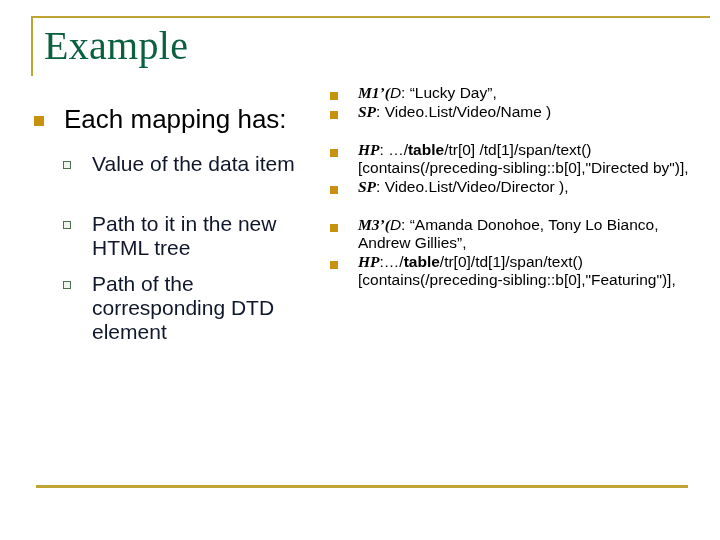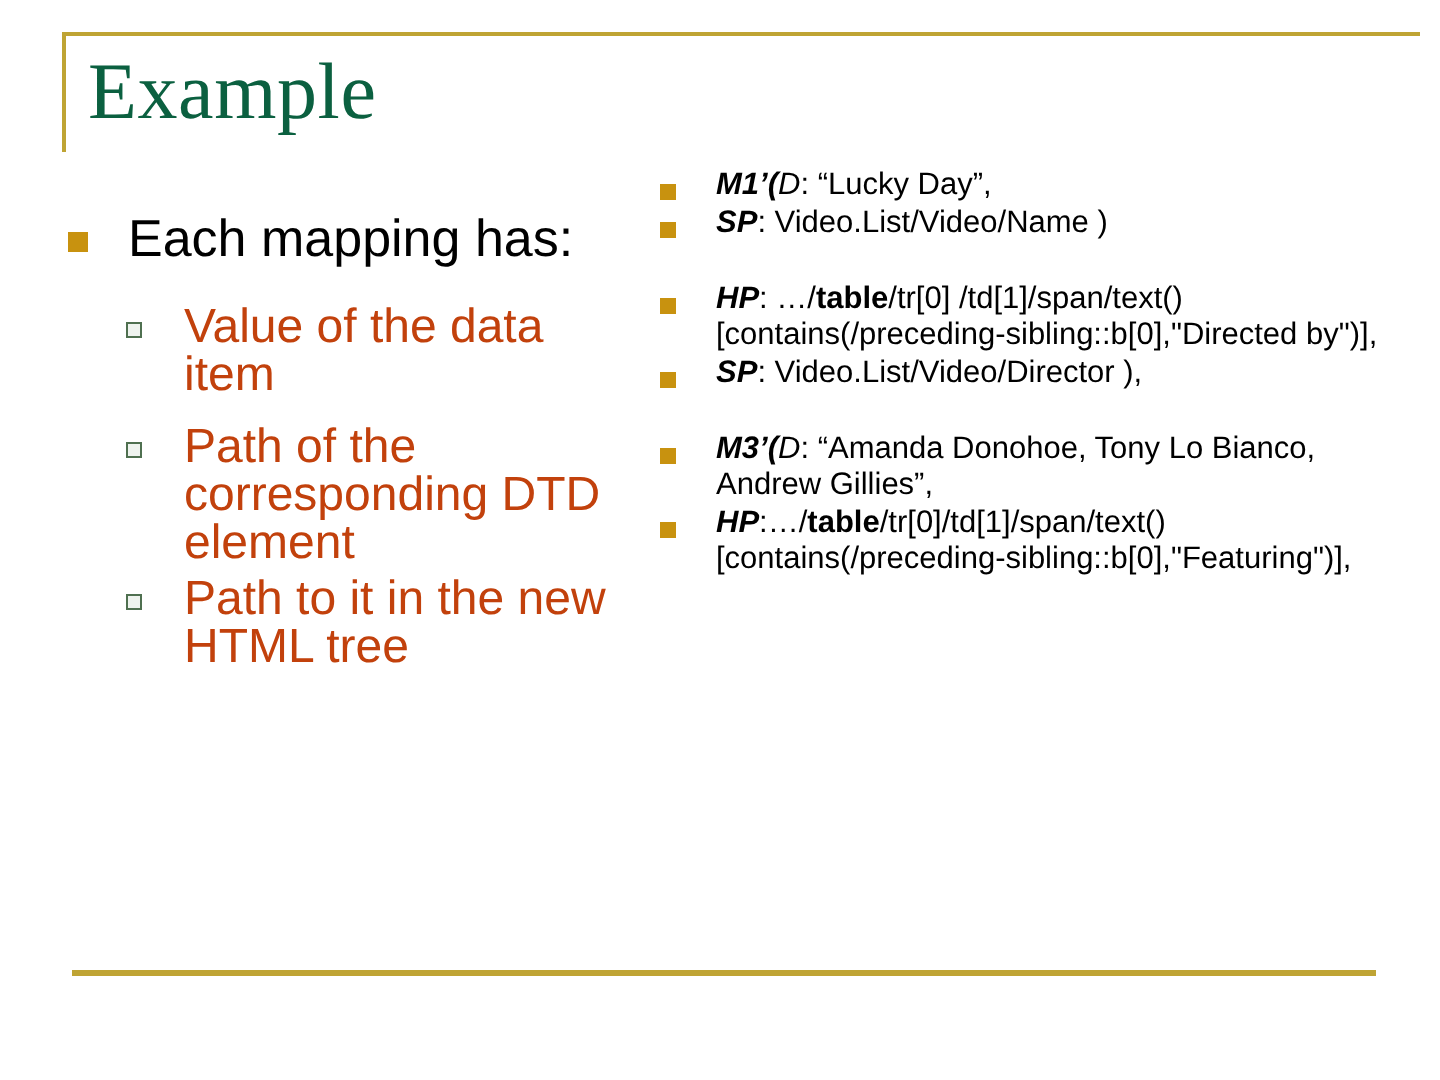--- a/index.html
+++ b/index.html
@@ -95,23 +95,23 @@
     position: absolute;
     left: 33px;
     top: 9px;
     width: 8px;
     height: 8px;
     border: 1.5px solid #4f7050;
     background: #eef3ee;
     box-sizing: border-box;
   }
   .l2-text {
-    font-size: 24px;
+    font-size: 21px;
     line-height: 24px;
-    color: #c2410c;
+    color: #0f172a;
     text-align: right;
   }
 
   
   .right-col {
     position: absolute;
     left: 326px;
     top: 84px;
     width: 372px;
   }
@@ -130,21 +130,21 @@
     width: 8px;
     height: 8px;
     background: #c8920f;
   }
   .r-text {
     font-size: 15.5px;
     line-height: 18px;
     color: #000000;
     word-break: break-word;
   }
-  .bi { font-weight: bold; font-style: italic; }
+  .bi { font-weight: bold; font-style: italic; font-family: Liberation Serif, serif; }
   .it { font-style: italic; }
   .bd { font-weight: bold; }
 
   
   .page-num {
     position: absolute;
     right: 22px;
     top: 508px;
     font-size: 11px;
     color: #000000;
@@ -166,25 +166,25 @@
       <span class="l1-bullet"></span>
       <span class="l1-text">Each mapping has:</span>
     </div>
     <div class="l2-list">
       <div class="l2-item">
         <span class="l2-bullet"></span>
         <span class="l2-text">Value of the data item</span>
       </div>
       <div class="l2-item">
         <span class="l2-bullet"></span>
-        <span class="l2-text">Path of the corresponding DTD element</span>
+        <span class="l2-text">Path to it in the new HTML tree</span>
       </div>
       <div class="l2-item">
         <span class="l2-bullet"></span>
-        <span class="l2-text">Path to it in the new HTML tree</span>
+        <span class="l2-text">Path of the corresponding DTD element</span>
       </div>
     </div>
   </div>
 
   <div class="right-col">
       <div class="r-block">
         <div class="r-item"><span class="r-bullet"></span><span class="r-text"><span class="bi">M1</span><span class="bi">’(</span><span class="it">D</span><span>: “Lucky Day”,</span></span></div>
         <div class="r-item"><span class="r-bullet"></span><span class="r-text"><span class="bi">SP</span><span>: Video.List/Video/Name )</span></span></div>
       </div>
       <div class="r-block">

